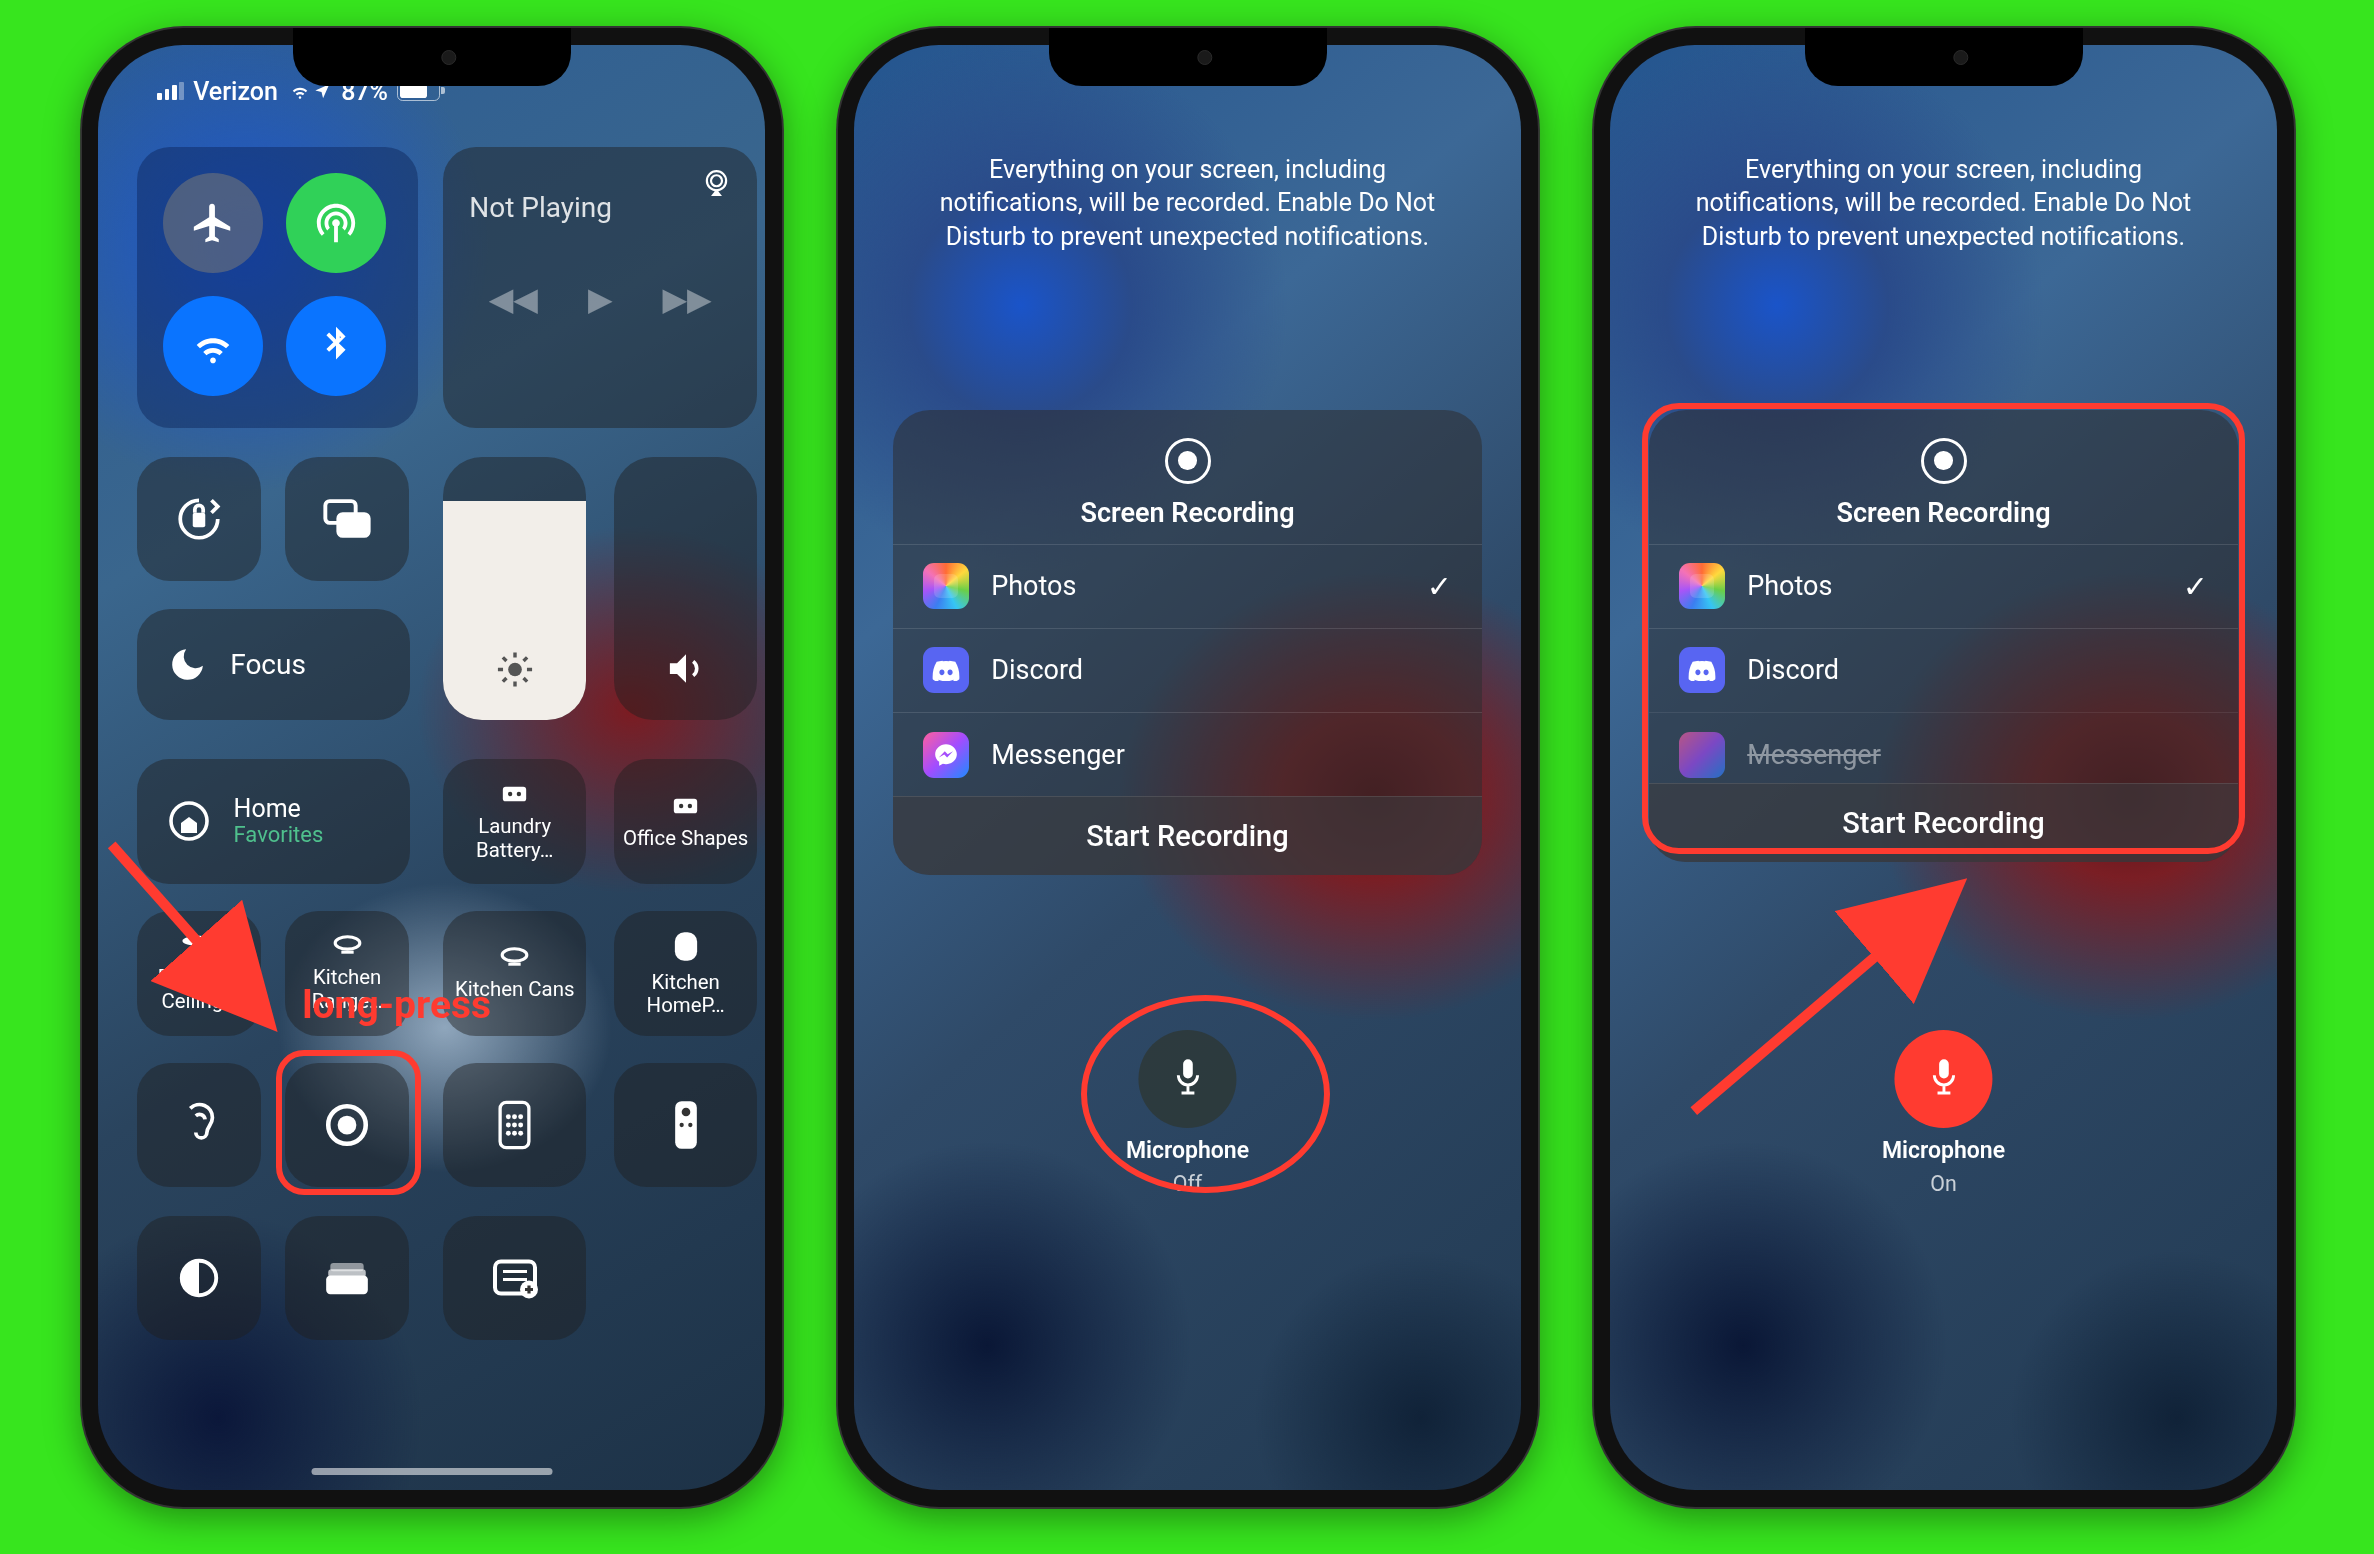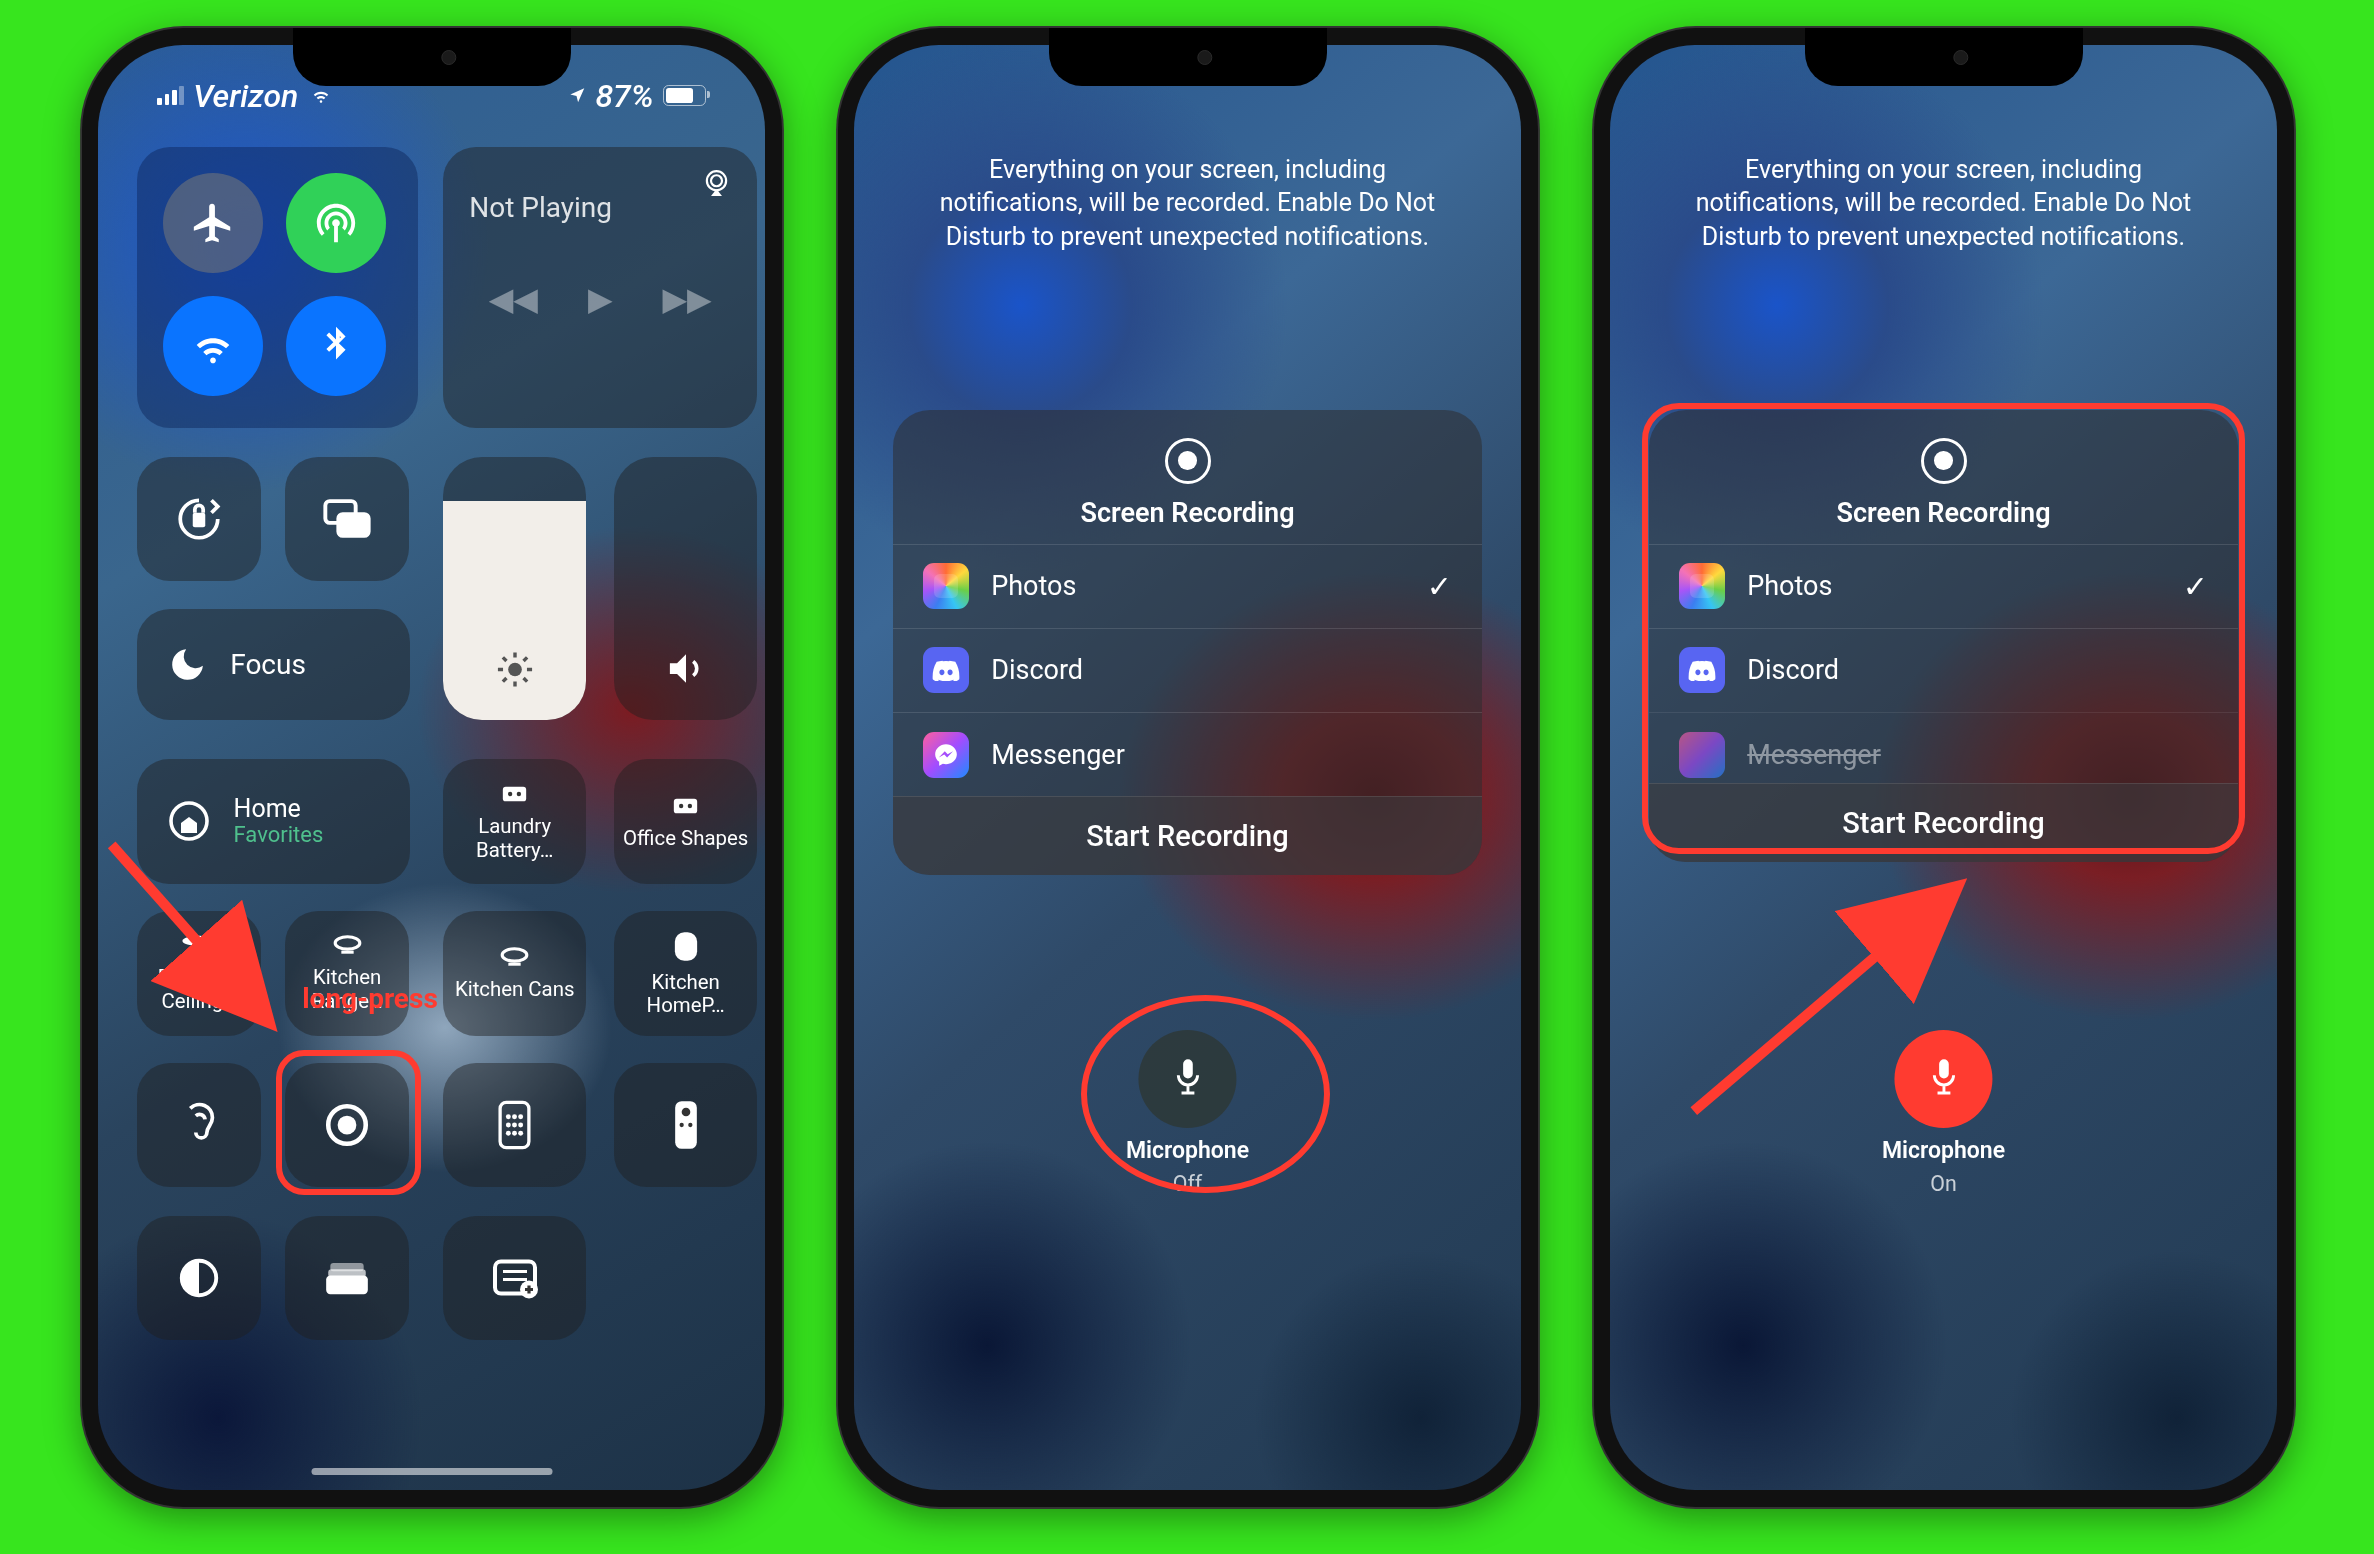--- a/index.html
+++ b/index.html
@@ -47,22 +47,22 @@
     width: 278px; height: 58px;
     background: #000; border-radius: 0 0 33px 33px;
     z-index: 50;
   }
   .notch::before{
     content:""; position:absolute; top:22px; left:50%; transform:translateX(9.3px);
     width:13px;height:13px;border-radius:50%;background:#1a1a1a;border:1.9px solid #2a2a2a;
   }
   
   .status-bar{
-    position:absolute;top:32px;left:0;right:0;display:flex;justify-content:space-between;
-    padding:0 59px;color:#fff;font-size:32px;font-weight:500;z-index:10;font-style:italic;
+    position:absolute;top:32px;left:0;right:0;display:flex;justify-content:flex-start;
+    padding:0 59px;color:#fff;font-size:25px;font-weight:500;z-index:10;
   }
   .status-left{display:flex;align-items:center;gap:9.3px}
   .status-right{display:flex;align-items:center;gap:9.3px}
   .signal-bars{display:inline-flex;gap:2.8px;align-items:flex-end}
   .signal-bars span{width:4.6px;background:#fff;border-radius:0.9px}
   .signal-bars span:nth-child(1){height:7.4px}
   .signal-bars span:nth-child(2){height:11px}
   .signal-bars span:nth-child(3){height:15px}
   .signal-bars span:nth-child(4){height:18.6px;background:rgba(255,255,255,.35)}
   .wifi-ic{width:26px;height:20.4px}
@@ -100,21 +100,21 @@
   .bright{left:306px}.bright .fill{height:83%}
   .vol{left:477px}.vol .fill{height:0%}
   .vol .icon{color:#fff}
 
   .home-tile{left:0;top:612px;width:273px;height:125px;display:flex;align-items:center;gap:20.4px;padding:0 28px;border-radius:32px;background:rgba(30,30,30,.46)}
   .home-tile .lbl{display:flex;flex-direction:column;line-height:1.1}
 
   .annot-box{position:absolute;border:6.5px solid #ff3b30;border-radius:28px;pointer-events:none;z-index:40}
   .annot-circle{position:absolute;border:6.5px solid #ff3b30;border-radius:50%;pointer-events:none;z-index:40}
   .annot-arrow{position:absolute;z-index:40}
-  .annot-text{position:absolute;color:#ff3b30;font-weight:700;font-size:28px;z-index:41}
+  .annot-text{position:absolute;color:#ff3b30;font-weight:700;font-size:39px;z-index:41}
 
   
   .rec-blurb{position:absolute;top:108px;left:65px;right:65px;color:#fff;text-align:center;font-size:25px;line-height:1.35;font-weight:400}
   .sheet{position:absolute;left:39px;right:39px;top:365px;background:rgba(45,45,48,.55);border-radius:37px;overflow:hidden;color:#fff}
   .sheet-head{display:flex;flex-direction:column;align-items:center;padding:28px 0 15px}
   .rec-ring{width:46px;height:46px;border:3.7px solid #fff;border-radius:50%;display:flex;align-items:center;justify-content:center;margin-bottom:13px}
   .rec-ring::after{content:"";width:18.6px;height:18.6px;border-radius:50%;background:#fff}
   .sheet-title{font-size:27px;font-weight:600}
   .sheet-row{display:flex;align-items:center;gap:22px;padding:18.6px 30px;border-top:0.9px solid rgba(255,255,255,.12);font-size:27px}
   .sheet-row .app-ic{width:46px;height:46px;border-radius:11px;flex-shrink:0}

